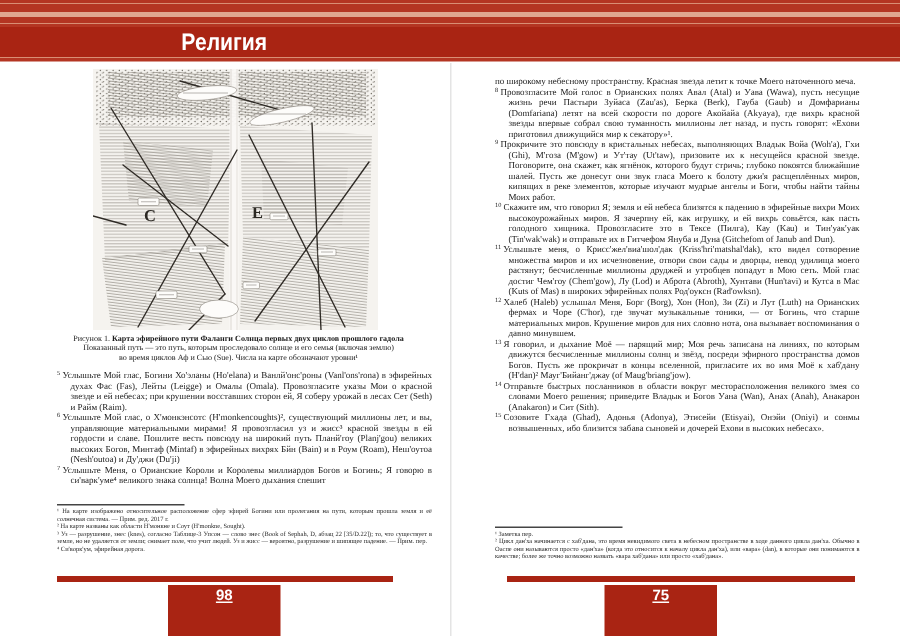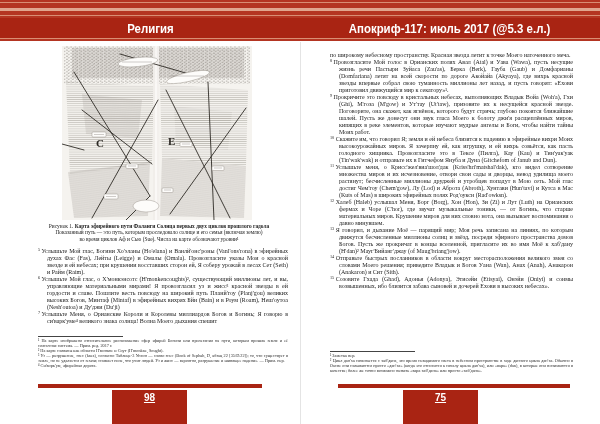--- a/index.html
+++ b/index.html
@@ -14,21 +14,21 @@
       #b43522 3px,#b43522 8px,
       #e0a68f 8px,#e0a68f 11px,
       #b43522 11px,#b43522 15px,
       #d98e74 15px,#d98e74 16px,
       #b43522 16px,#b43522 18px,
       #a92413 18px,#a92413 38px,
       #d98e74 38px,#d98e74 39px,
       #b43522 39px,#b43522 41px);}
   .htitle{position:absolute;top:19px;height:19px;line-height:19px;text-align:center;
     color:#ffffff;font-family:"Liberation Sans","DejaVu Sans",sans-serif;
-    font-weight:700;font-size:13px;}
+    font-weight:700;font-size:16px;}
   .htitle .cond{display:inline-block;transform:scaleX(.88);transform-origin:center;white-space:nowrap;}
   #h-left{left:0;width:300px;}
   #h-right{left:300px;width:300px;}
 
   
   #gutter{position:absolute;left:300px;top:42px;width:1px;height:382px;background:#e4e4e4;}
 
   
   #map{position:absolute;left:62px;top:46px;width:190px;height:174px;}
   #caption{position:absolute;left:28px;top:223px;width:262px;text-align:center;
@@ -59,23 +59,20 @@
   #rpagebox{left:403px;}
 </style>
 </head>
 <body>
 
 <div id="spread">
 
   <div id="header">
     <div class="htitle" id="h-left">
       <span class="cond">Религия</span>
-    </div>
-    <div class="htitle" id="h-right">
-      <span class="cond">Апокриф-117: июль 2017 (@5.3 е.л.)</span>
     </div>
   </div>
 
   <div id="gutter"></div>
 
   <div id="map">
     <svg width="190" height="174" viewBox="0 0 190 174">
       <defs>
         <pattern id="h1" width="3" height="2.1" patternUnits="userSpaceOnUse">
           <path d="M0,1 H3" stroke="#97918a" stroke-width="0.5"></path>

